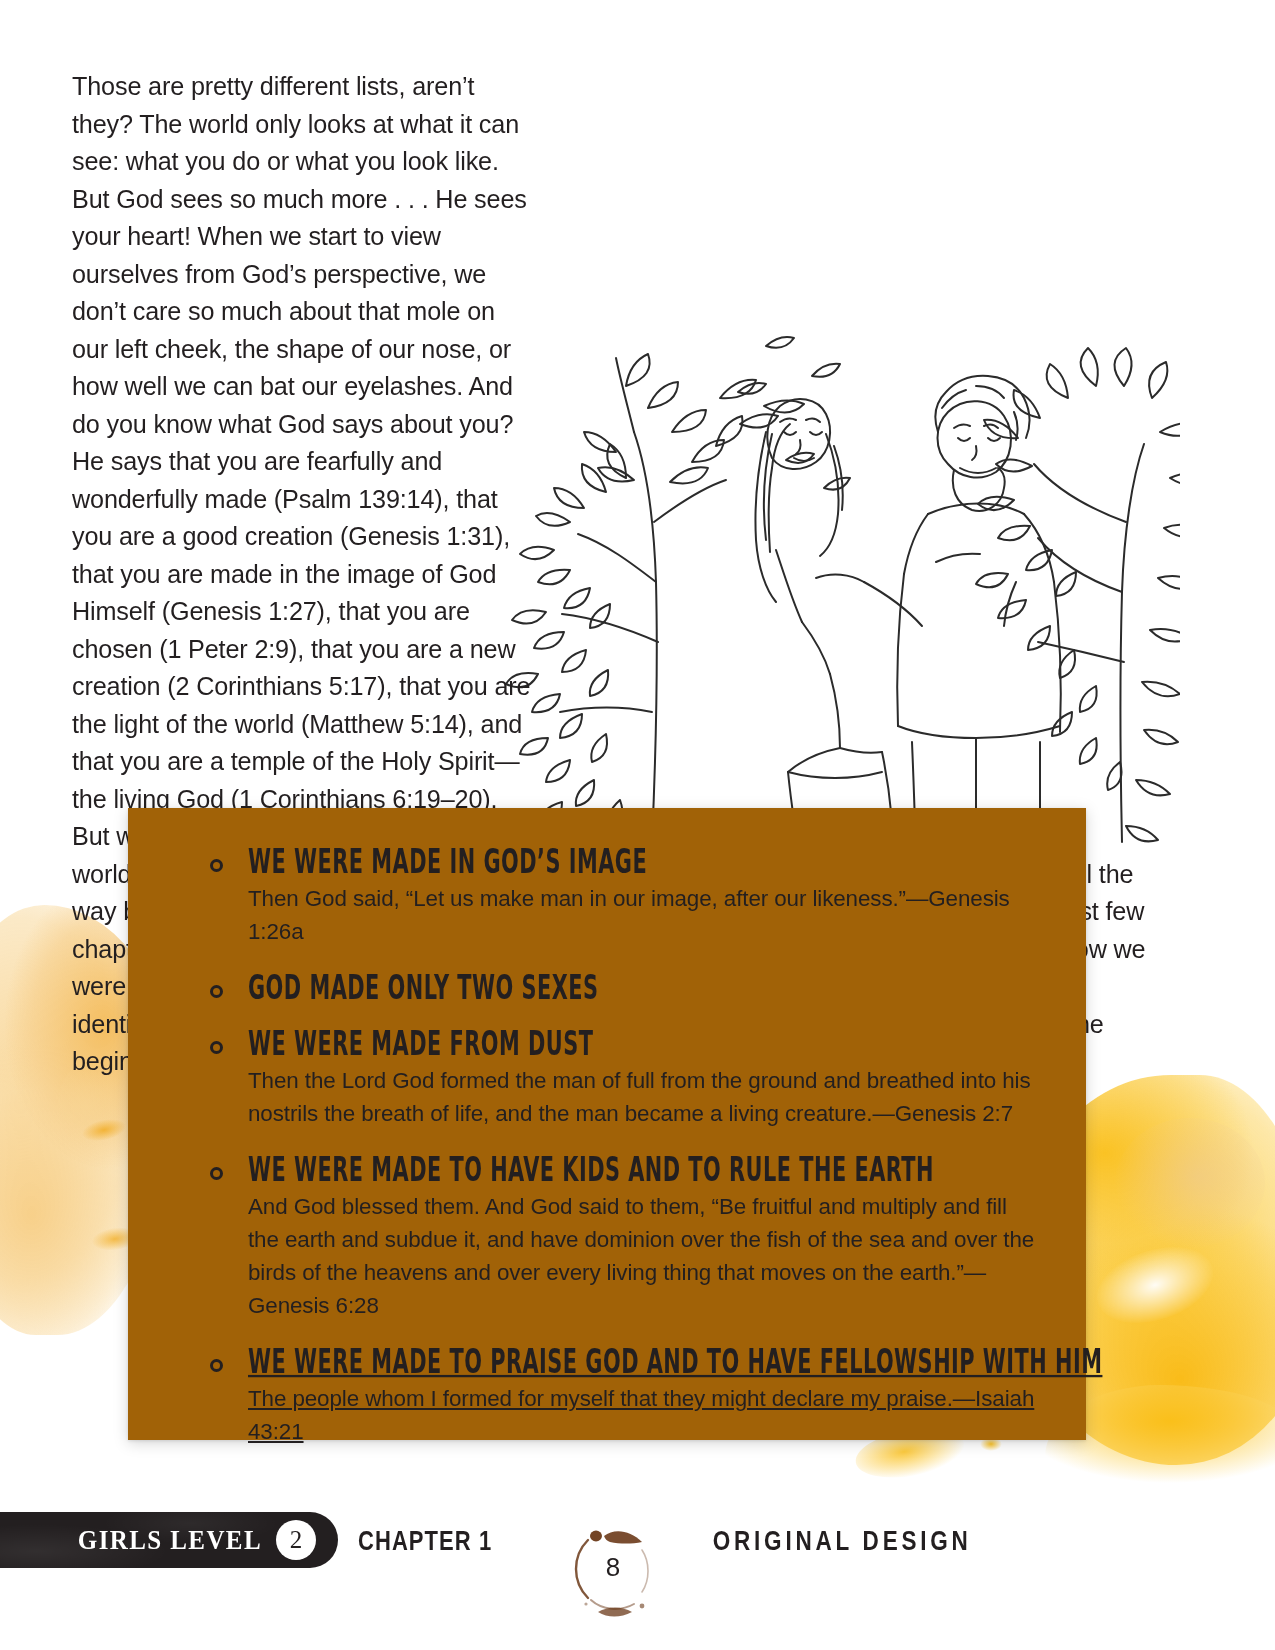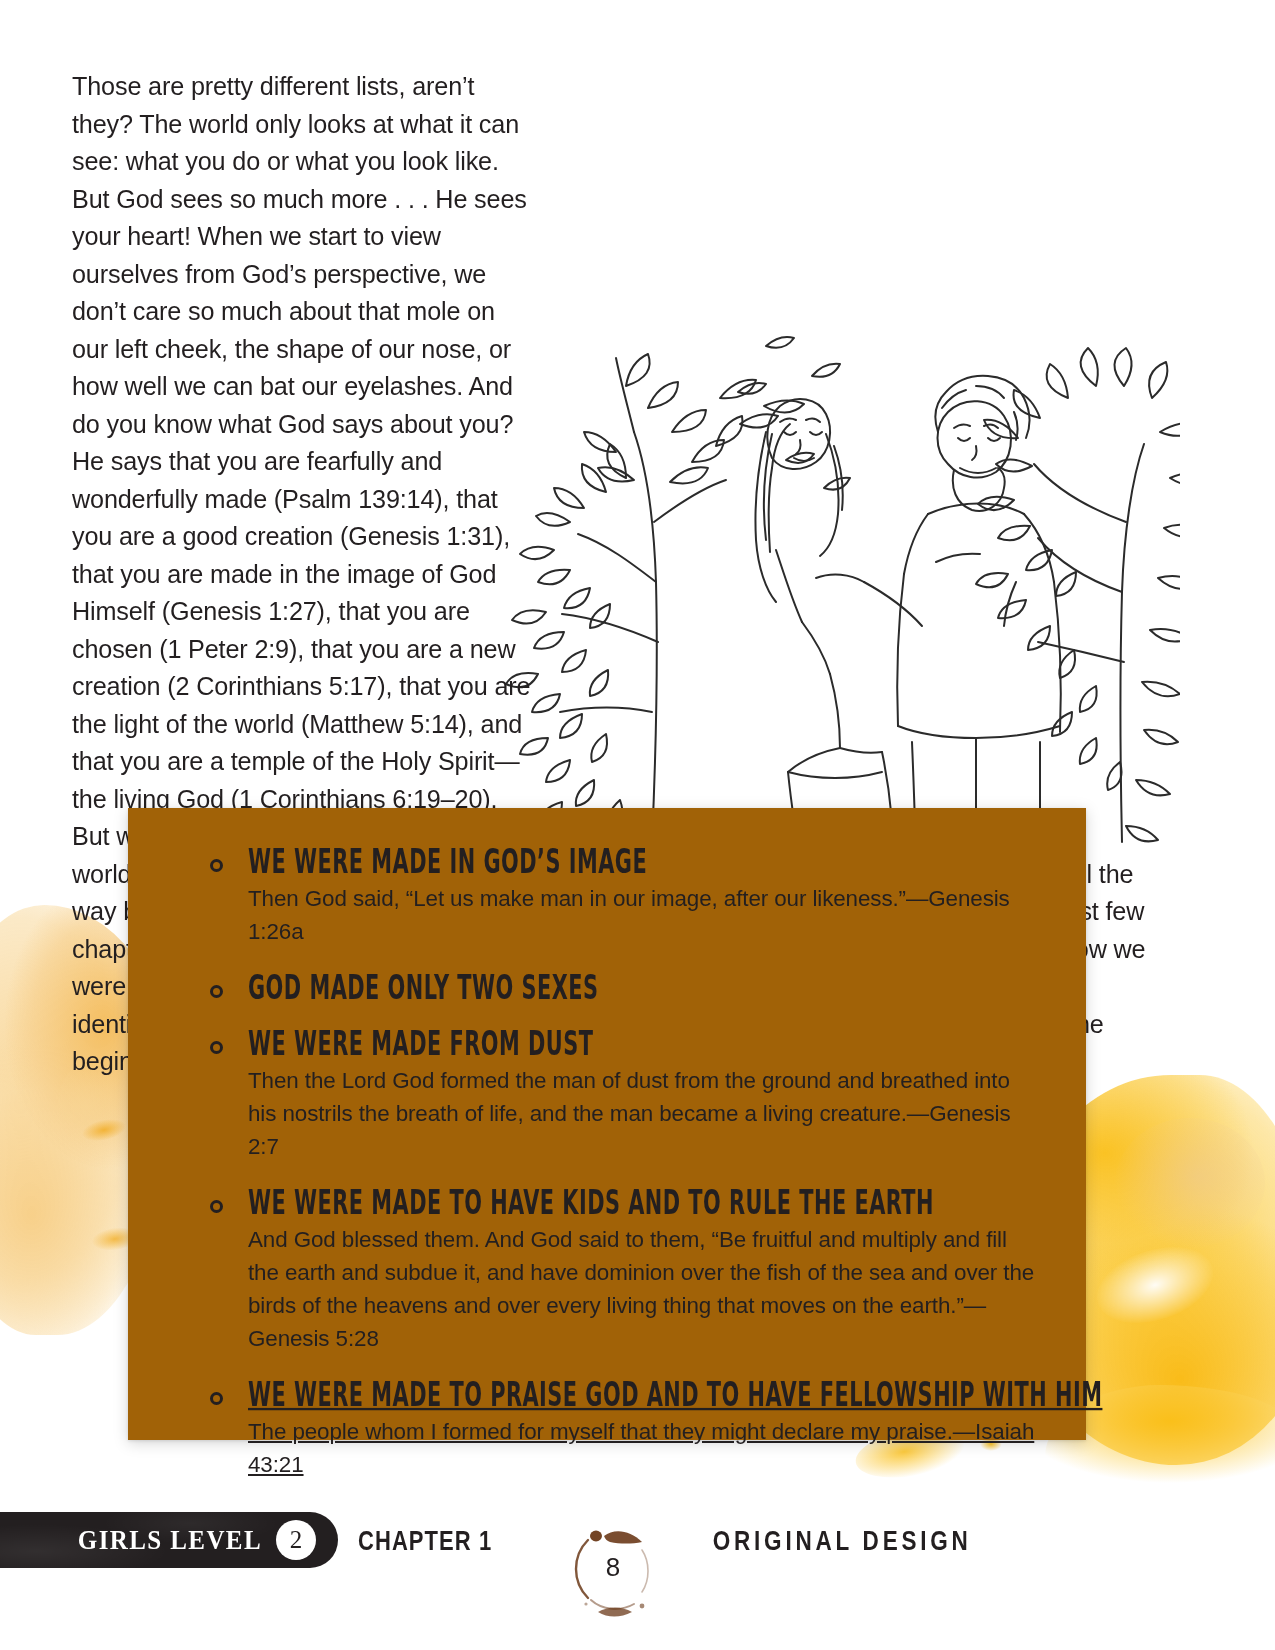--- a/index.html
+++ b/index.html
@@ -432,27 +432,27 @@
   </div>
 
   <div class="clue-item">
     <span class="bullet-icon"></span>
     <div class="clue-heading">GOD MADE ONLY TWO SEXES</div>
   </div>
 
   <div class="clue-item">
     <span class="bullet-icon"></span>
     <div class="clue-heading">WE WERE MADE FROM DUST</div>
-    <div class="clue-verse">Then the Lord God formed the man of dust from the ground and breathed into his nostrils the breath of life, and the man became a living creature.—Genesis 2:7</div>
+    <div class="clue-verse">Then the Lord God formed the man of full from the ground and breathed into his nostrils the breath of life, and the man became a living creature.—Genesis 2:7</div>
   </div>
 
   <div class="clue-item">
     <span class="bullet-icon"></span>
     <div class="clue-heading">WE WERE MADE TO HAVE KIDS AND TO RULE THE EARTH</div>
-    <div class="clue-verse">And God blessed them. And God said to them, “Be fruitful and multiply and fill the earth and subdue it, and have dominion over the fish of the sea and over the birds of the heavens and over every living thing that moves on the earth.”—Genesis 5:28</div>
+    <div class="clue-verse">And God blessed them. And God said to them, “Be fruitful and multiply and fill the earth and subdue it, and have dominion over the fish of the sea and over the birds of the heavens and over every living thing that moves on the earth.”—Genesis 6:28</div>
   </div>
 
   <div class="clue-item">
     <span class="bullet-icon"></span>
     <div class="clue-heading">WE WERE MADE TO PRAISE GOD AND TO HAVE FELLOWSHIP WITH HIM</div>
     <div class="clue-verse">The people whom I formed for myself that they might declare my praise.—Isaiah 43:21</div>
   </div>
 
 </div>
 

